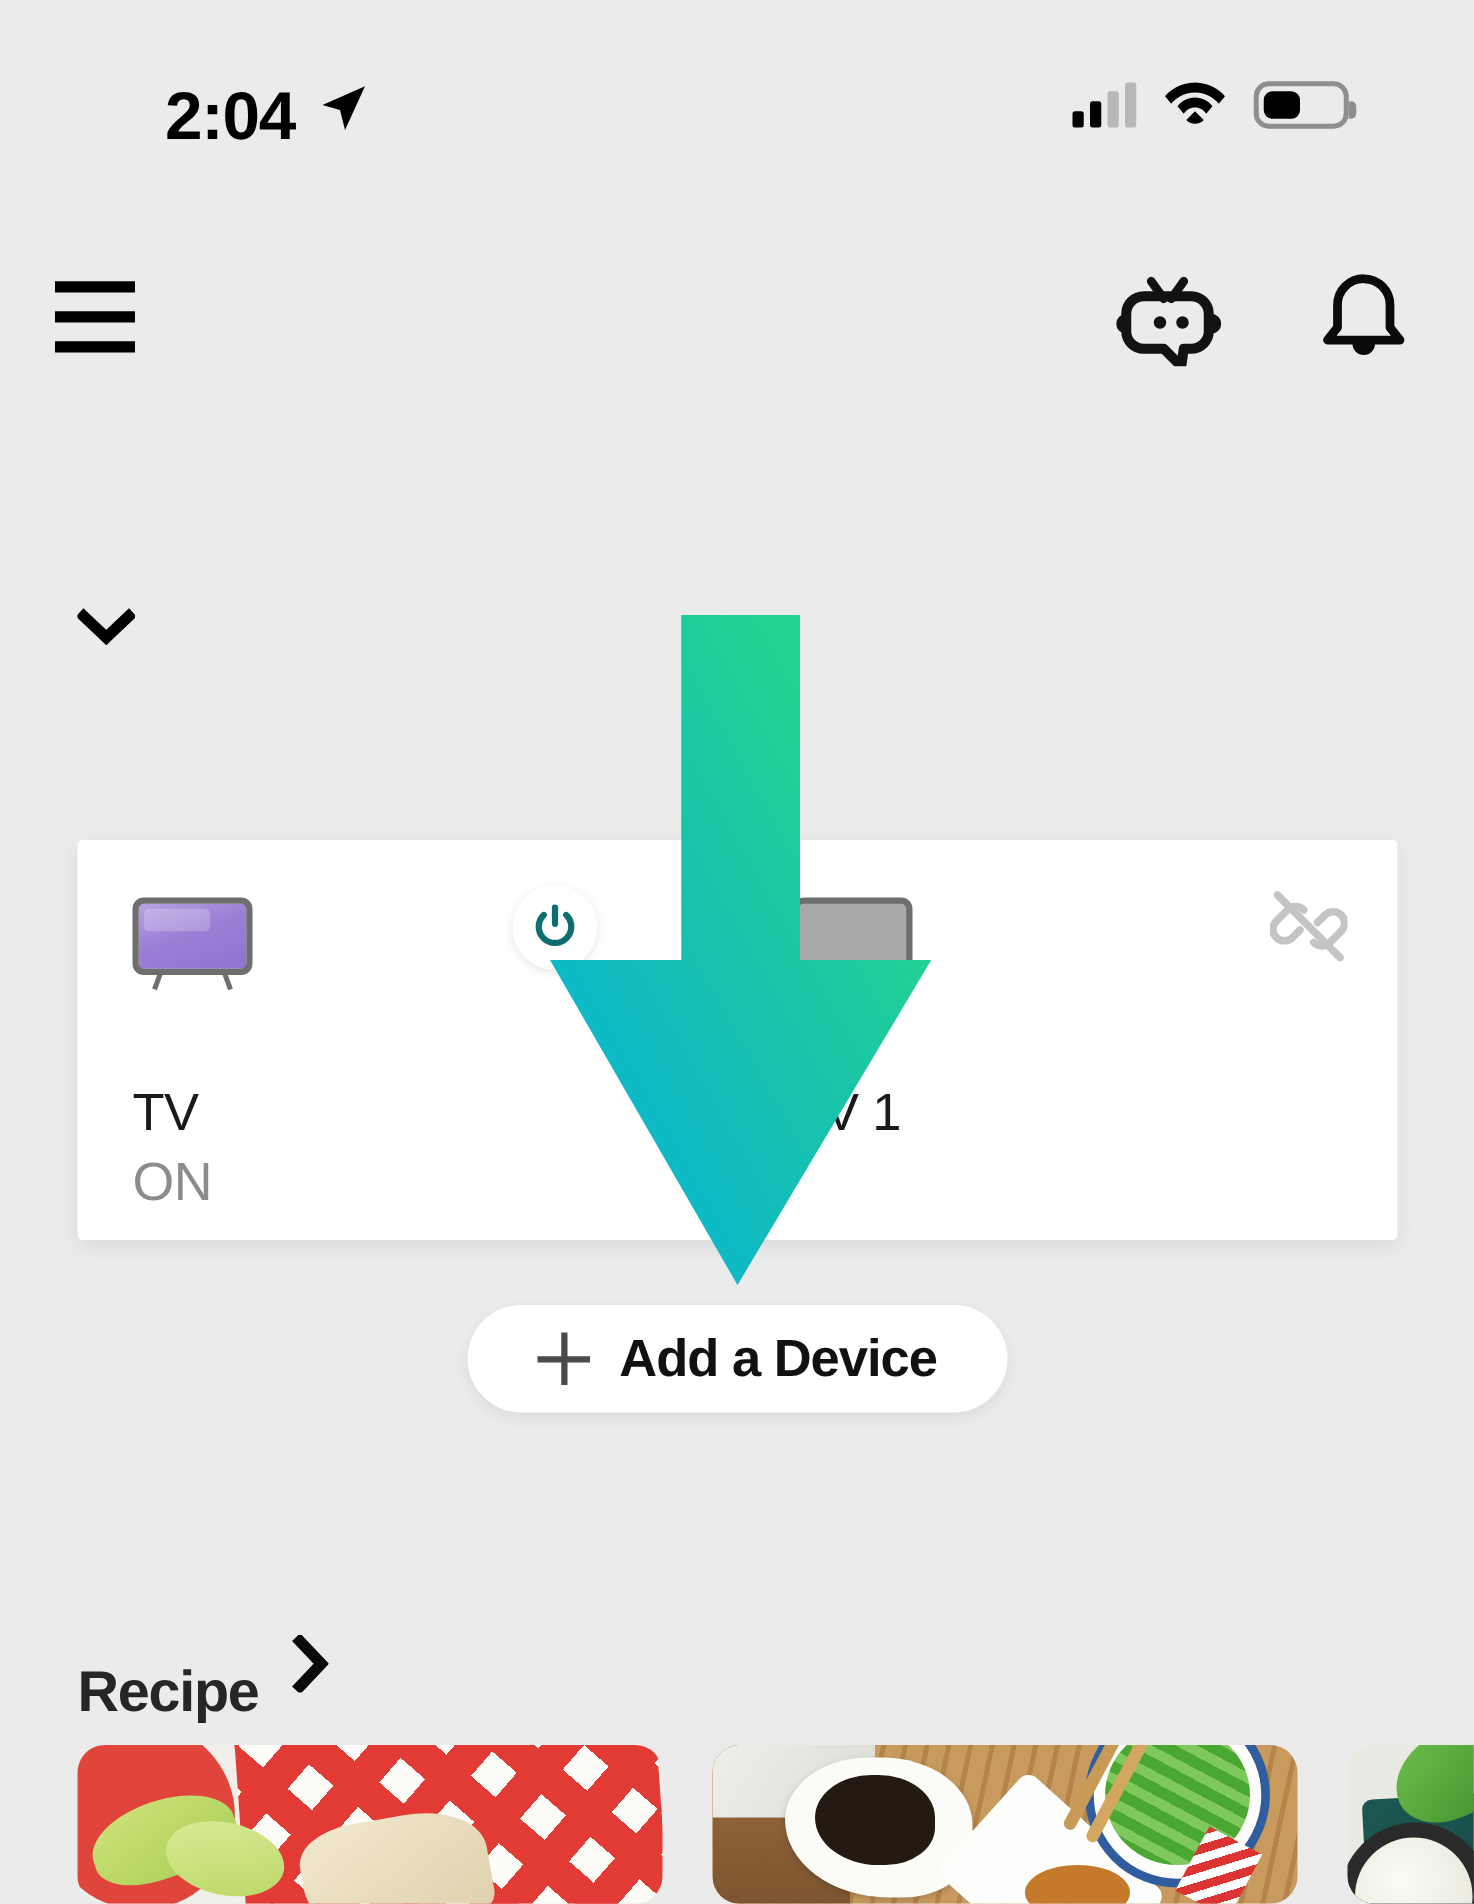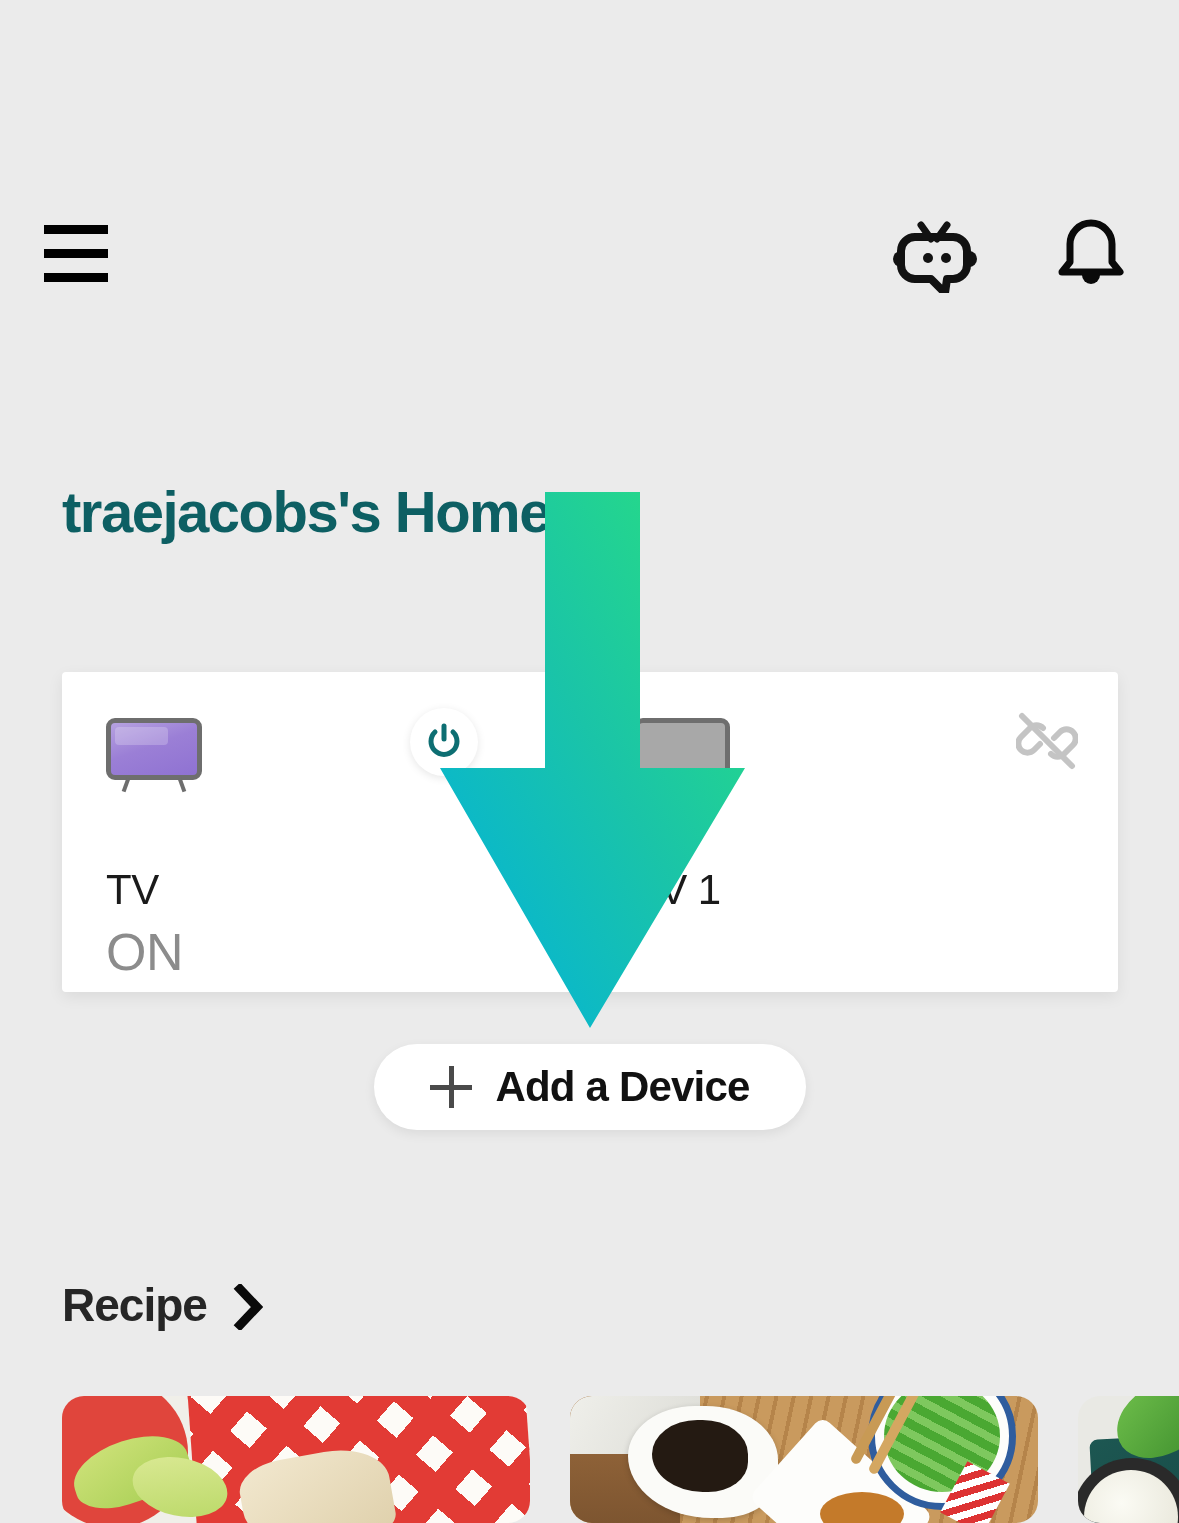--- a/index.html
+++ b/index.html
@@ -70,21 +70,21 @@
   }
   .tv-leg { position:absolute; top:60px; width:4px; height:14px; background:#6e6e6e; }
   .tv-leg.l { left:18px; transform:rotate(20deg); }
   .tv-leg.r { left:74px; transform:rotate(-20deg); }
   .dev-name {
     position:absolute; left:44px; top:194px;
     font-size:42px; color:#1a1a1a; letter-spacing:-0.5px;
   }
   .dev-status {
     position:absolute; left:44px; top:250px;
-    font-size:52px; color:#8c8c8c; letter-spacing:-0.5px;
+    font-size:43px; color:#8c8c8c; letter-spacing:-0.5px;
   }
   .power-btn {
     position:absolute; right:112px; top:36px;
     width:68px; height:68px; border-radius:50%;
     background:#fff; box-shadow:0 2px 8px rgba(0,0,0,0.10);
     display:flex; align-items:center; justify-content:center; cursor:pointer;
   }
   .link-off { position:absolute; right:40px; top:38px; cursor:pointer; line-height:0; }
 
   
@@ -97,21 +97,21 @@
     cursor:pointer;
   }
   .plus { position:relative; width:42px; height:42px; }
   .plus span { position:absolute; background:#4a4a4a; }
   .plus span:nth-child(1){ left:0; top:19px; width:42px; height:5px; }
   .plus span:nth-child(2){ left:19px; top:0; width:5px; height:42px; }
   .add-label { font-size:42px; font-weight:700; color:#111; letter-spacing:-0.8px; }
 
   
   .recipe-head { position:absolute; left:62px; top:1278px; display:flex; align-items:center; gap:26px; }
-  .recipe-title { font-size:46px; font-weight:700; color:#262626; letter-spacing:-1px; }
+  .recipe-title { font-size:46px; font-weight:700; color:#262626; letter-spacing:-1px;margin-top:48px; }
   .recipe-chevron { margin-top:4px; line-height:0; cursor:pointer; }
 
   .recipe-strip { position:absolute; left:62px; top:1396px; display:flex; gap:40px; }
   .recipe-card {
     width:468px; height:127px; border-radius:22px;
     overflow:hidden; position:relative; flex:none; cursor:pointer;
   }
   .recipe-card.partial { width:300px; }
 
   
@@ -151,20 +151,47 @@
   .rc3 .cheese { position:absolute; left:6px; top:74px; width:94px; height:94px; border-radius:50%; background:radial-gradient(circle at 40% 35%,#fbfbf4,#e4e2d4); }
 
   
   .arrow-overlay { position:absolute; left:0; top:0; width:1179px; height:1523px; pointer-events:none; }
 </style>
 </head>
 <body>
 
 <div class="screen">
 
+  <div class="statusbar">
+    <div class="sb-time">2:04</div>
+    <div class="sb-loc">
+      <svg width="44" height="44" viewBox="0 0 44 44">
+        <path d="M40 5 L6 20 L20 24 L24 40 Z" fill="#000"></path>
+      </svg>
+    </div>
+    <div class="sb-right">
+      <div class="sig">
+        <i></i>
+          <i></i>
+          <i></i>
+          <i></i>
+      </div>
+      <div>
+        <svg width="50" height="38" viewBox="0 0 50 38">
+          <path d="M25 4 C13 4 4 11 1 15 L6 21 C9 17 16 12 25 12 C34 12 41 17 44 21 L49 15 C46 11 37 4 25 4 Z" fill="#000"></path>
+          <path d="M25 16 C19 16 14 19 11 23 L16 29 C18 26 21 24 25 24 C29 24 32 26 34 29 L39 23 C36 19 31 16 25 16 Z" fill="#000"></path>
+          <path d="M25 27 L32 34 C30 36 28 37 25 37 C22 37 20 36 18 34 Z" fill="#000"></path>
+        </svg>
+      </div>
+      <div class="batt">
+        <div class="batt-fill"></div>
+        <div class="batt-nub"></div>
+      </div>
+    </div>
+  </div>
 
   <div class="navbar">
     <div class="hamburger">
       <span></span>
         <span></span>
         <span></span>
     </div>
     <div class="nav-right">
       <div class="icon-btn">
         <svg width="86" height="76" viewBox="0 0 86 76">
@@ -179,21 +206,20 @@
       <div class="icon-btn">
         <svg width="72" height="80" viewBox="0 0 72 80">
           <path d="M36 8 a21 21 0 0 1 21 21 v18 l8 10 h-58 l8 -10 v-18 a21 21 0 0 1 21 -21 z" fill="none" stroke="#0a0a0a" stroke-width="7" stroke-linejoin="round"></path>
           <path d="M27 60 a9 9 0 0 0 18 0 z" fill="#0a0a0a"></path>
         </svg>
       </div>
     </div>
   </div>
 
   <div class="home-row">
-    <div class="home-title">traejacobs's Home</div>
     <div class="home-caret">
       <svg width="46" height="30" viewBox="0 0 46 30">
         <path d="M5 7 L23 24 L41 7" fill="none" stroke="#000" stroke-width="9" stroke-linecap="square"></path>
       </svg>
     </div>
   </div>
 
   <div class="device-card">
 
     <div class="device">

